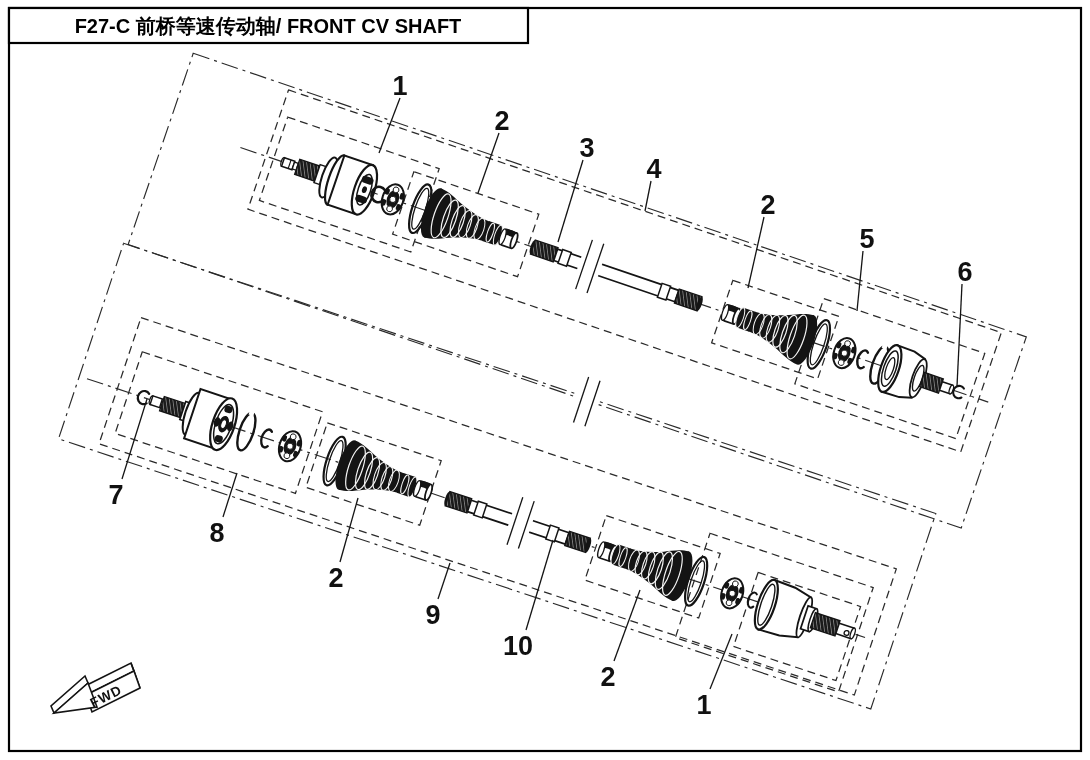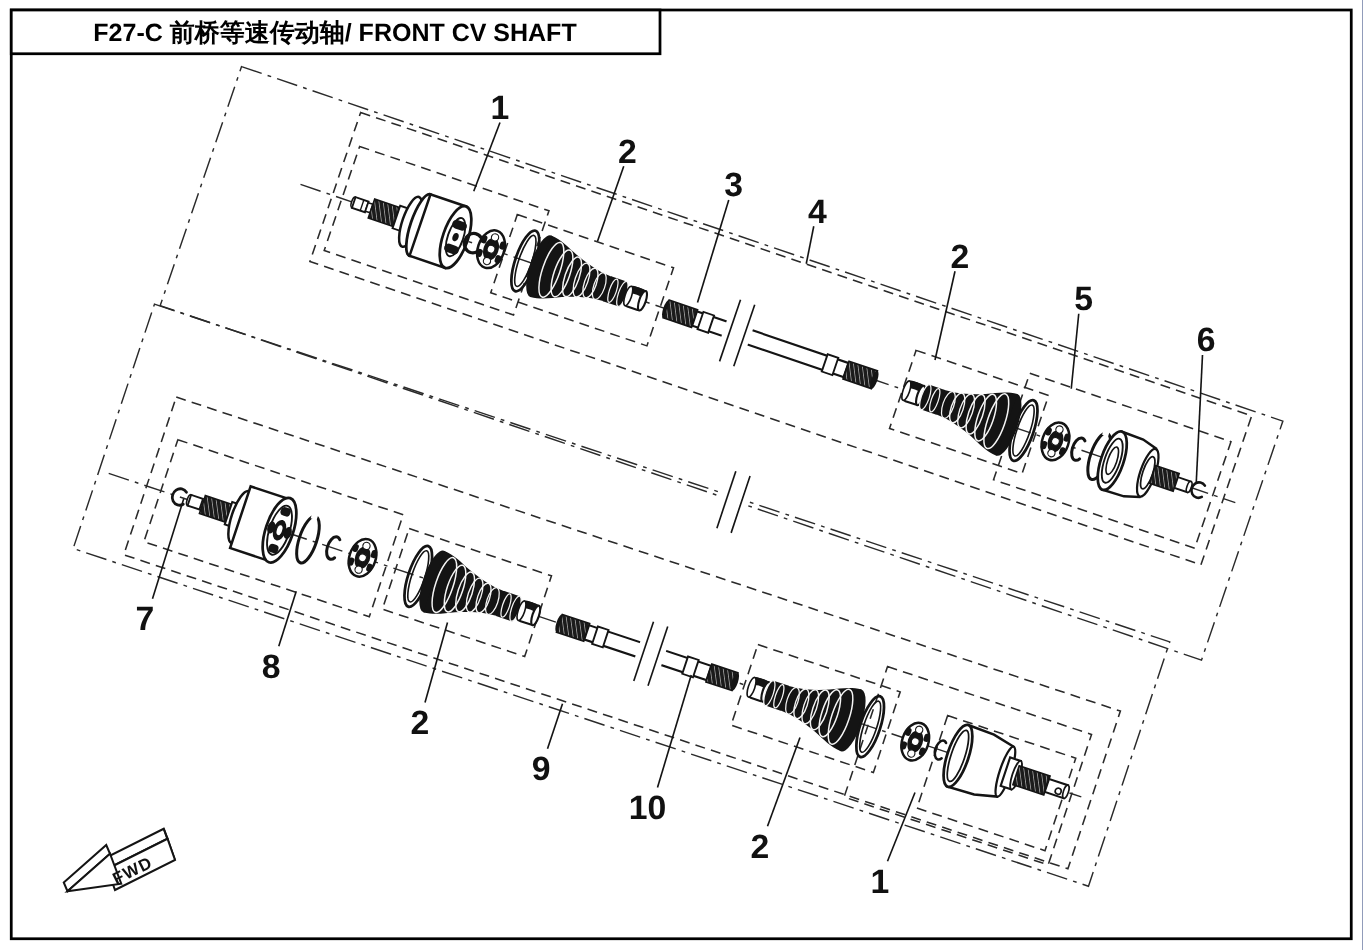--- a/index.html
+++ b/index.html
@@ -1,16 +1,16 @@
 <!DOCTYPE html>
 <html><head>
 <meta charset="utf-8">
 <style>
   html,body{margin:0;padding:0;background:#888;}
-  .page{position:relative;width:1090px;height:760px;background:#1d4ed8;margin:0 auto;
+  .page{position:relative;width:1090px;height:760px;background:#ef4444;margin:0 auto;
         font-family:"Liberation Sans", sans-serif;}
   svg{display:block;}
   .w{fill:#ffffff;stroke:#141414;}
   .k{fill:#141414;stroke:none;}
   .ln{stroke:#141414;fill:none;}
   .wr{stroke:#f4f4f4;fill:none;}
   .db{stroke:#2a2a2a;fill:none;stroke-width:1.25;stroke-dasharray:8 5;}
   .cd{stroke:#2a2a2a;fill:none;stroke-width:1.15;stroke-dasharray:17 5 3 5;}
   .ld{stroke:#141414;fill:none;stroke-width:1.3;}
   .callout{font-family:"Liberation Sans", sans-serif;font-size:27px;font-weight:bold;fill:#111;}

